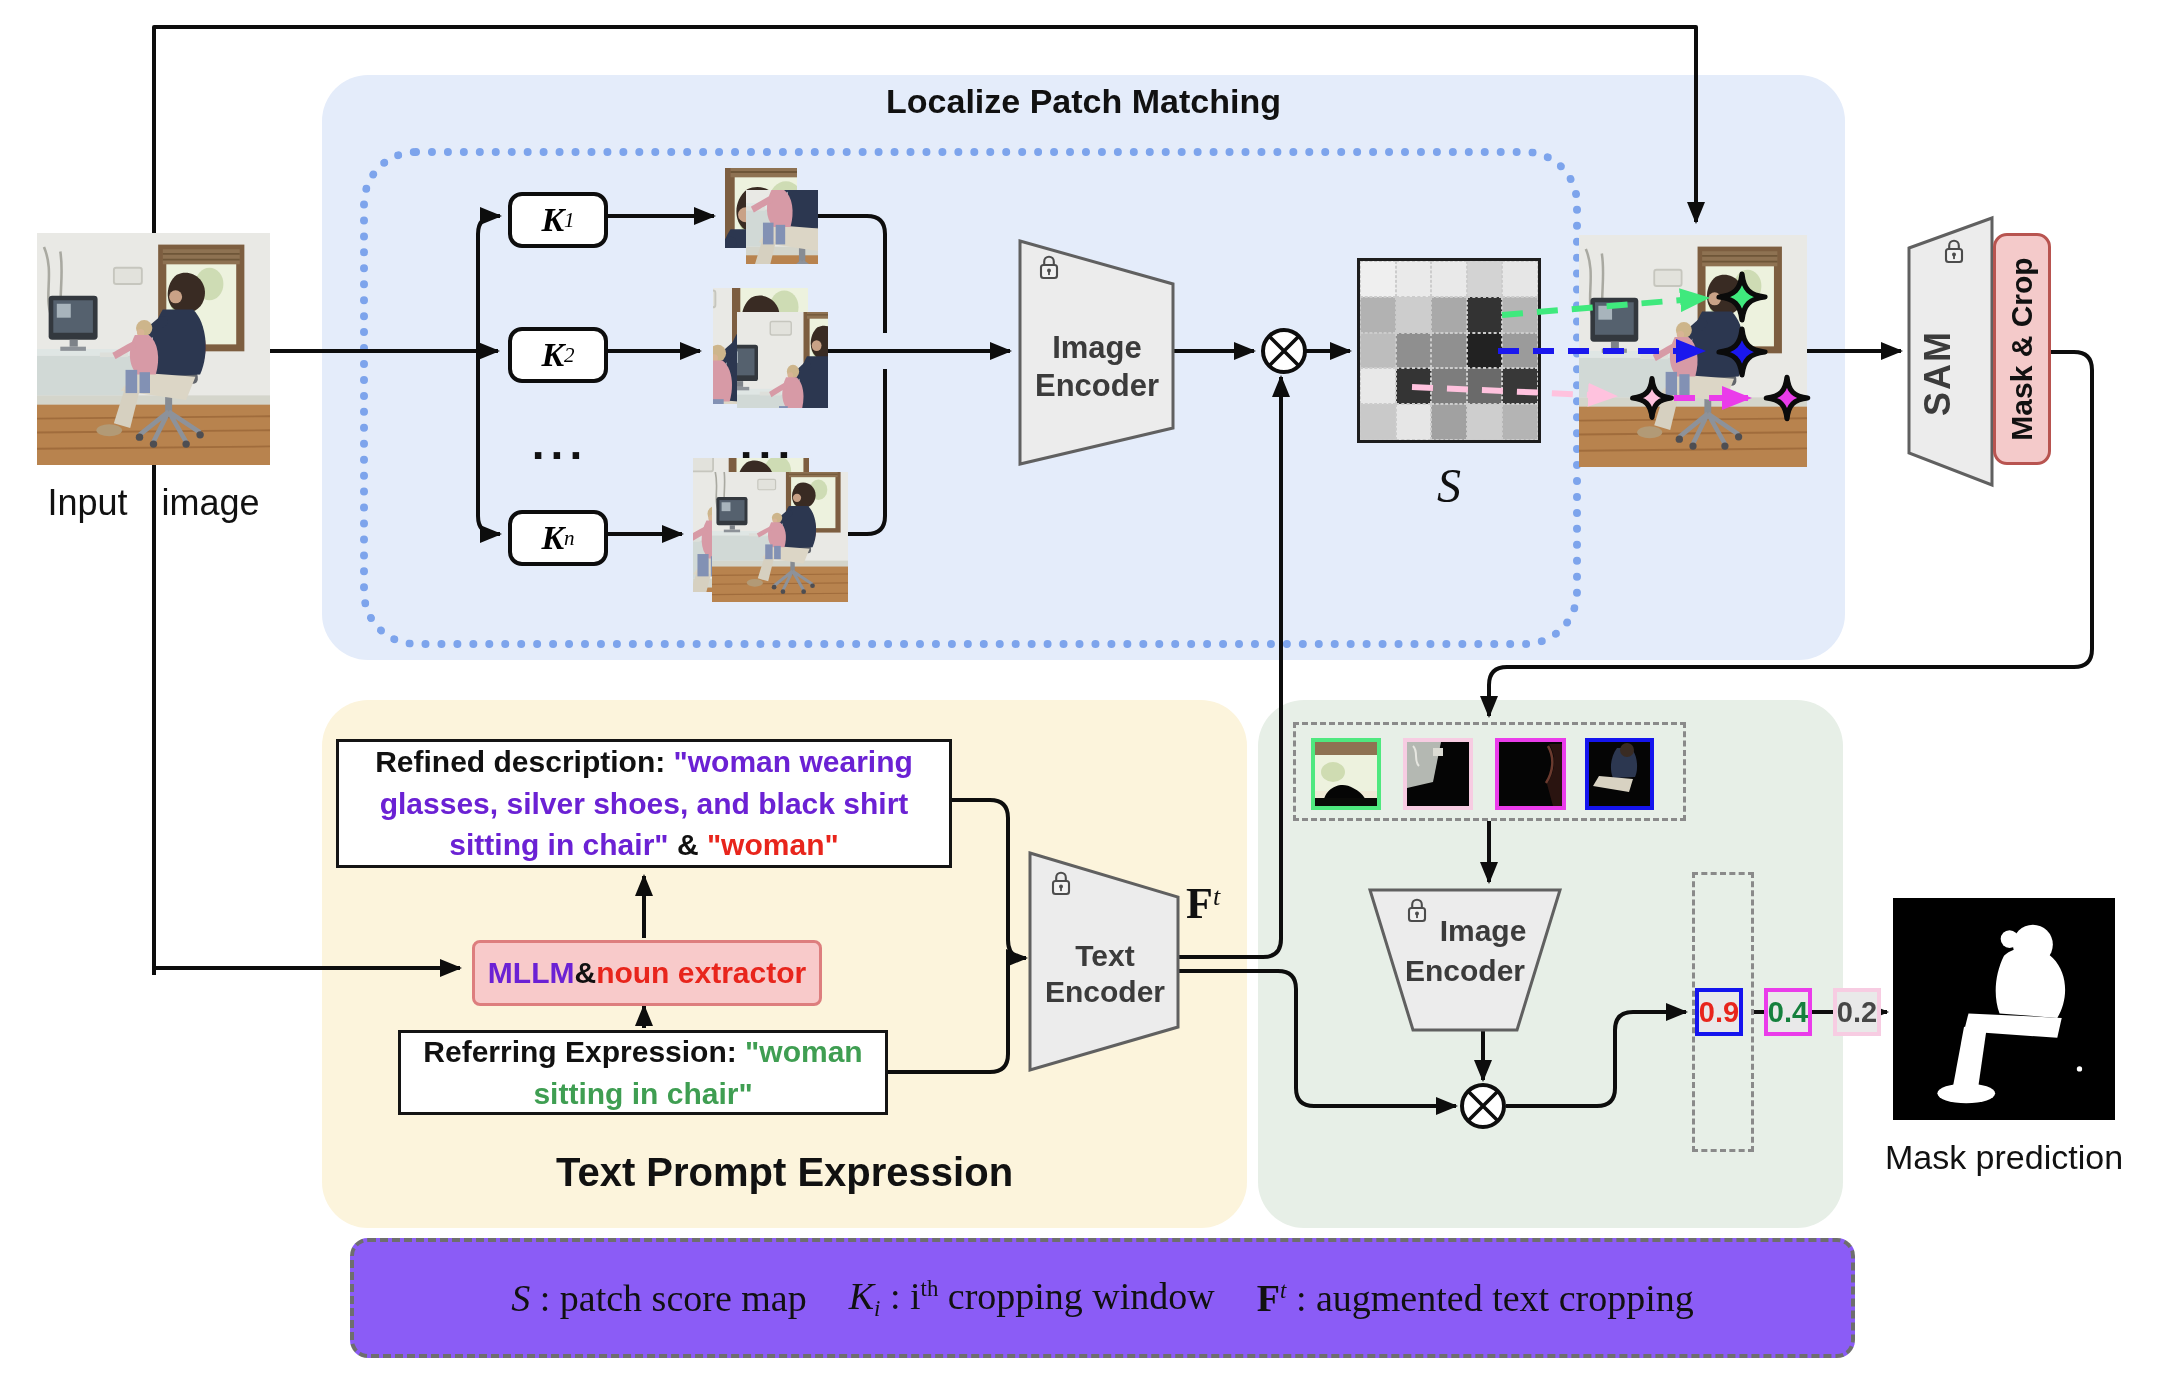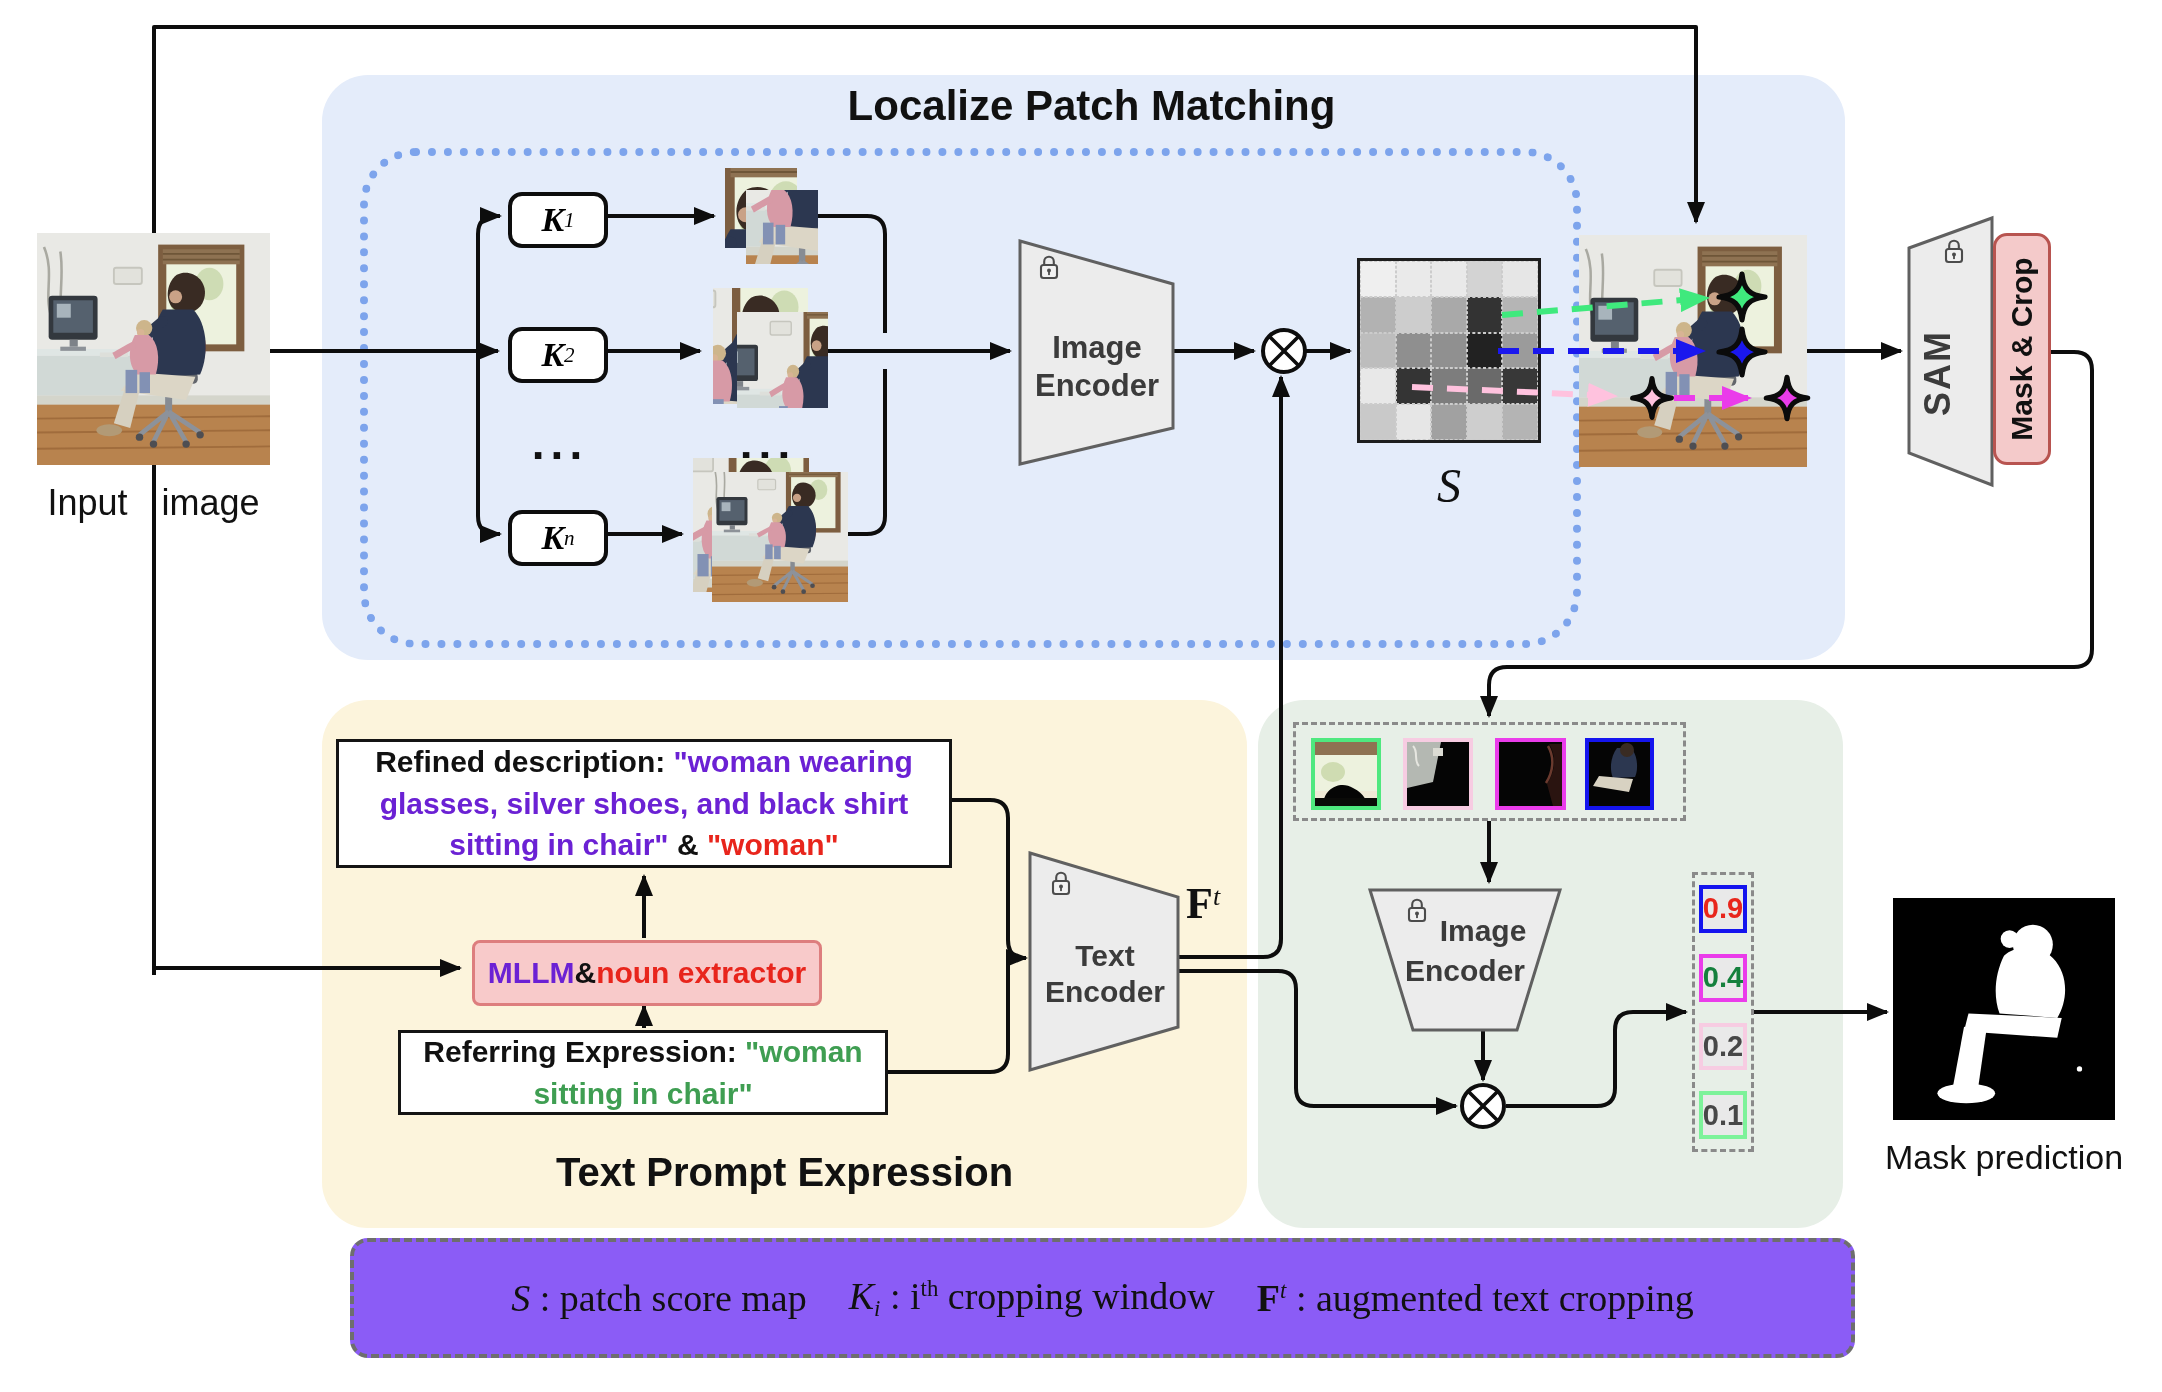--- a/index.html
+++ b/index.html
@@ -1,21 +1,21 @@
 <!DOCTYPE html>
 <html><head>
 <meta charset="utf-8">
 <style>
   html,body{margin:0;padding:0;background:#fff;font-family:"Liberation Sans",sans-serif;}
   #canvas{position:relative;width:2162px;height:1392px;background:#fff;overflow:hidden;}
   .abs{position:absolute;}
   .panel{position:absolute;border-radius:46px;z-index:1;}
   .ptitle{position:absolute;z-index:3;text-align:center;font-weight:bold;color:#111;}
   #localize-panel{left:322px;top:75px;width:1523px;height:585px;background:#e4ecfa;}
-  #localize-title{left:330px;top:82px;width:1523px;font-size:42px;}
+  #localize-title{left:322px;top:82px;width:1523px;font-size:34px;}
   #dotted-box{left:360px;top:148px;width:1205px;height:484px;border:8px dotted #7da4ec;border-radius:56px;z-index:1;}
   #refine-panel{left:322px;top:700px;width:925px;height:528px;background:#fcf4dc;}
   #refine-title{left:322px;top:1150px;width:925px;font-size:40px;}
   #scoring-panel{left:1258px;top:700px;width:585px;height:528px;background:#e7efe7;}
   #scoring-title{left:1258px;top:1158px;width:585px;font-size:38px;}
   svg.layer{position:absolute;left:0;top:0;width:2162px;height:1392px;pointer-events:none;}
   #connector-layer{z-index:2;}
   #overlay-layer{z-index:4;}
   .node{position:absolute;z-index:3;}
   .kbox{width:92px;height:48px;background:#fff;border:4px solid #0d0d0d;border-radius:14px;display:flex;align-items:center;justify-content:center;font-size:34px;}
@@ -30,21 +30,21 @@
   #mllm-box{left:472px;top:940px;width:344px;height:60px;background:#f8caca;border:3px solid #dd7e7e;border-radius:8px;display:flex;align-items:center;justify-content:center;font-weight:bold;font-size:30px;z-index:3;position:absolute;color:#111;}
   #score-grid{left:1357px;top:258px;width:184px;height:185px;display:grid;grid-template-columns:repeat(5,1fr);grid-template-rows:repeat(5,1fr);border:3px solid #1d1d1d;box-sizing:border-box;}
   .score-cell{border:1px dashed #cccccc;}
   #s-label{left:1357px;top:458px;width:184px;text-align:center;font-family:"Liberation Serif",serif;font-style:italic;font-size:48px;color:#111;z-index:3;}
   #mask-crop{left:1993px;top:233px;width:58px;height:232px;background:#f4caca;border:3px solid #b85450;border-radius:14px;box-sizing:border-box;}
   #mask-crop span{position:absolute;left:50%;top:50%;transform:translate(-50%,-50%) rotate(-90deg);white-space:nowrap;font-weight:bold;font-size:30px;color:#111;}
   #ft-label{left:1186px;top:878px;font-family:"Liberation Serif",serif;font-weight:bold;font-size:44px;color:#111;z-index:3;}
   #ft-label sup{font-size:26px;font-style:italic;font-weight:normal;vertical-align:0.5em;}
   #crops-box{left:1293px;top:722px;width:393px;height:99px;border:3px dashed #8a8a8a;box-sizing:border-box;}
   .mcrop{position:absolute;top:13px;width:70px;height:72px;border:4px solid #000;box-sizing:border-box;background:#000;}
-  #score-col{left:1692px;top:872px;width:62px;height:280px;border:3px dashed #8a8a8a;box-sizing:border-box;display:flex;flex-direction:column;align-items:center;padding:10px 0;gap:21px;}
+  #score-col{left:1692px;top:872px;width:62px;height:280px;border:3px dashed #8a8a8a;box-sizing:border-box;display:flex;flex-direction:row;align-items:center;padding:10px 0;gap:21px;}
   .score-box{width:48px;height:48px;border:4px solid #000;background:#e9e9e9;box-sizing:border-box;display:flex;align-items:center;justify-content:center;font-size:29px;font-weight:bold;color:#474747;}
   #mask-pred{left:1893px;top:898px;width:222px;height:222px;background:#000;}
   #mask-pred-label{left:1838px;top:1138px;width:332px;text-align:center;font-size:34px;color:#111;z-index:3;}
   #input-label{left:17px;top:482px;width:273px;display:flex;justify-content:center;gap:34px;font-size:36px;color:#111;z-index:3;}
   #legend-box{left:350px;top:1238px;width:1505px;height:120px;background:#8b5cf6;border:4px dashed #6e6e6e;border-radius:18px;box-sizing:border-box;display:flex;align-items:center;justify-content:center;gap:42px;font-family:"Liberation Serif",serif;font-size:38px;color:#111;z-index:3;}
   .lg-sym{font-style:italic;}
   .lg-bold{font-weight:bold;}
   #legend-box sub{font-size:0.6em;font-style:italic;vertical-align:-0.3em;}
   #legend-box sup{font-size:0.6em;vertical-align:0.55em;}
   svg text{font-family:"Liberation Sans",sans-serif;font-weight:bold;fill:#3b3b3b;}

